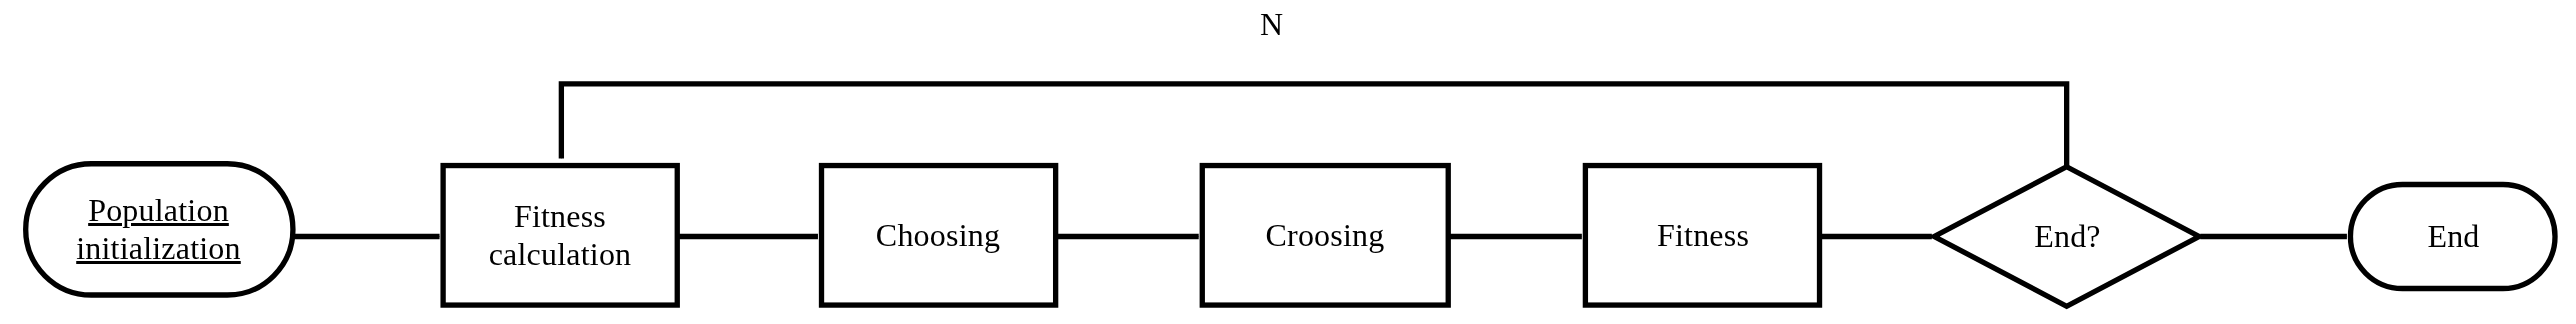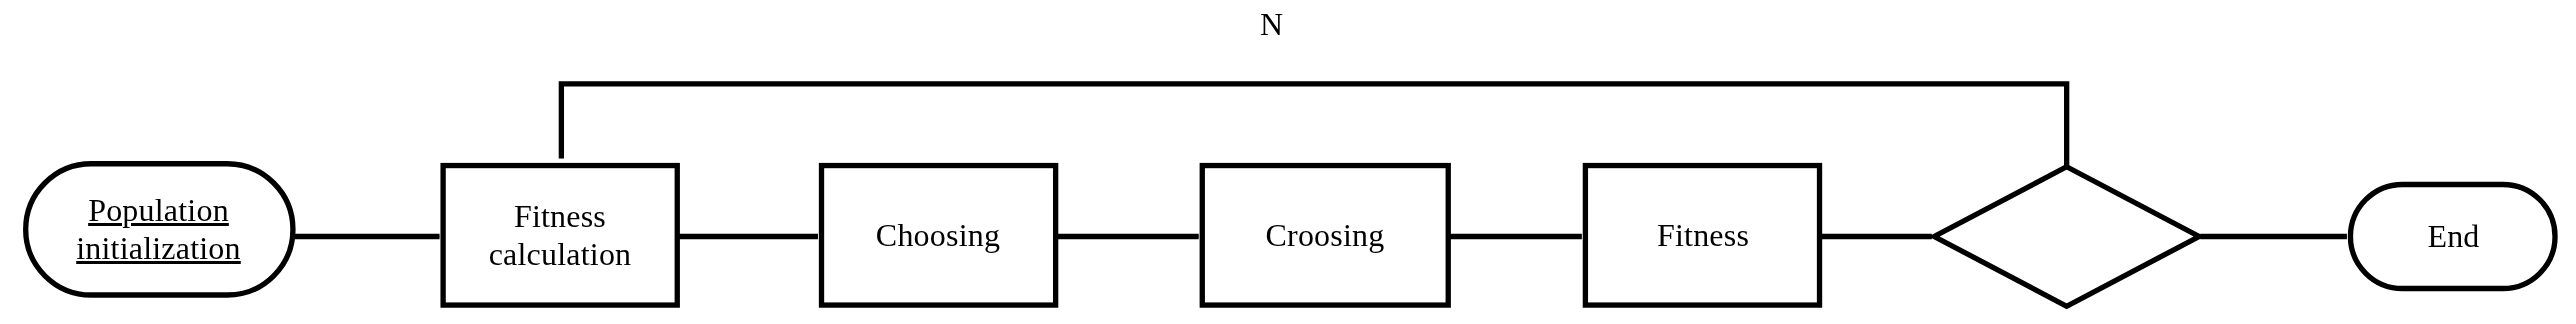--- a/index.html
+++ b/index.html
@@ -93,19 +93,20 @@
 
   <div class="node-label" style="left:443px; top:166px; width:234px; height:140px;">Fitness
 calculation</div>
 
   <div class="node-label" style="left:821px; top:166px; width:234px; height:140px;">Choosing</div>
 
   <div class="node-label" style="left:1202px; top:166px; width:246px; height:140px;">Croosing</div>
 
   <div class="node-label" style="left:1586px; top:166px; width:234px; height:140px;">Fitness</div>
 
+  <div class="node-label" style="left:1935px; top:167px; width:265px; height:140px;">End?</div>
 
   <div class="node-label" style="left:2351px; top:185px; width:205px; height:104px;text-align:center;">End</div>
 
   <div class="edge-label" style="left:1260px; top:8.3px;">N</div>
 
 </div>
 
 
 </body></html>

